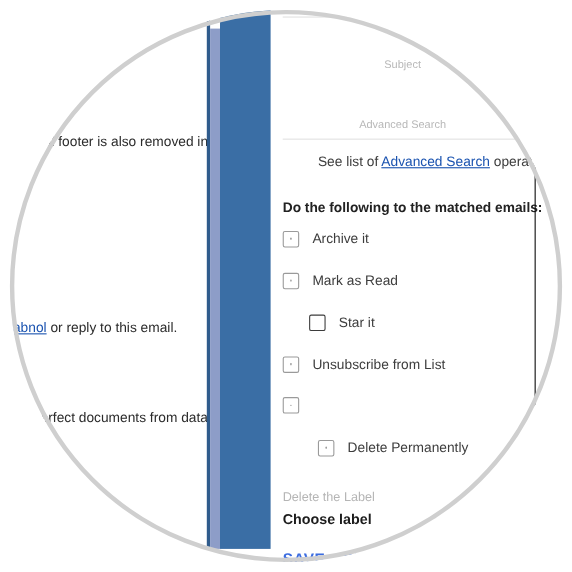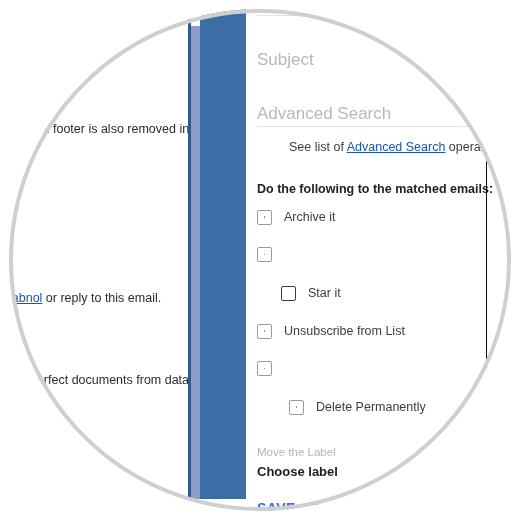--- a/index.html
+++ b/index.html
@@ -38,21 +38,21 @@
 
   
   .bar-edge{position:absolute;background:#2f5b8c;}
   .bar-light{position:absolute;background:#8d9dc8;}
   .bar-dark{position:absolute;background:#3a6ea5;}
 
   
   #panel{position:absolute;left:248px;top:-14px;width:272px;}
   .field{position:absolute;left:0;width:218px;}
   .field .ph{
-    color:#b8b8b8;font-size:17px;line-height:16px;white-space:nowrap;
+    color:#b8b8b8;font-size:10px;line-height:16px;white-space:nowrap;text-align:center;
   }
   .field .rule{
     position:absolute;left:0;right:0;top:20px;height:1px;background:#e2e2e2;
   }
   .note{
     position:absolute;color:#3d3d3d;font-size:12.5px;line-height:16px;white-space:nowrap;
   }
   .note a{color:#1a53b0;text-decoration:underline;}
   .heading{
     position:absolute;color:#222;font-size:12.5px;font-weight:700;line-height:16px;white-space:nowrap;
@@ -139,20 +139,21 @@
         <span class="cbox">
             <i class="dot"></i>
           </span>
         <span class="cblabel">Archive it</span>
       </div>
 
       <div class="cbrow" style="top:252px;">
         <span class="cbox">
             <i class="dot"></i>
           </span>
+        <span class="cblabel">Mark as Read</span>
       </div>
 
       <div class="cbrow" style="top:290px;padding-left:24px;">
         <span class="cbox strong"></span>
         <span class="cblabel">Star it</span>
       </div>
 
       <div class="cbrow" style="top:328px;">
         <span class="cbox">
             <i class="dot"></i>
@@ -166,21 +167,21 @@
           </span>
       </div>
 
       <div class="cbrow" style="top:404px;margin-left:32px;">
         <span class="cbox">
             <i class="dot"></i>
           </span>
         <span class="cblabel">Delete Permanently</span>
       </div>
 
-      <div class="sel-cap" style="top:450px;left:0;">Move the Label</div>
+      <div class="sel-cap" style="top:450px;left:0;">Delete the Label</div>
       <div class="sel-val" style="top:468px;left:0;">Choose label</div>
       <div class="sel-arrow" style="top:476px;left:138px;"></div>
 
       <div class="act" style="top:505px;left:0px;">SAVE</div>
       <div class="act" style="top:505px;left:55px;">PREVIEW</div>
 
     </div>
 
     <div class="vscroll" style="left:477px;top:143px;height:217px;"></div>
 

